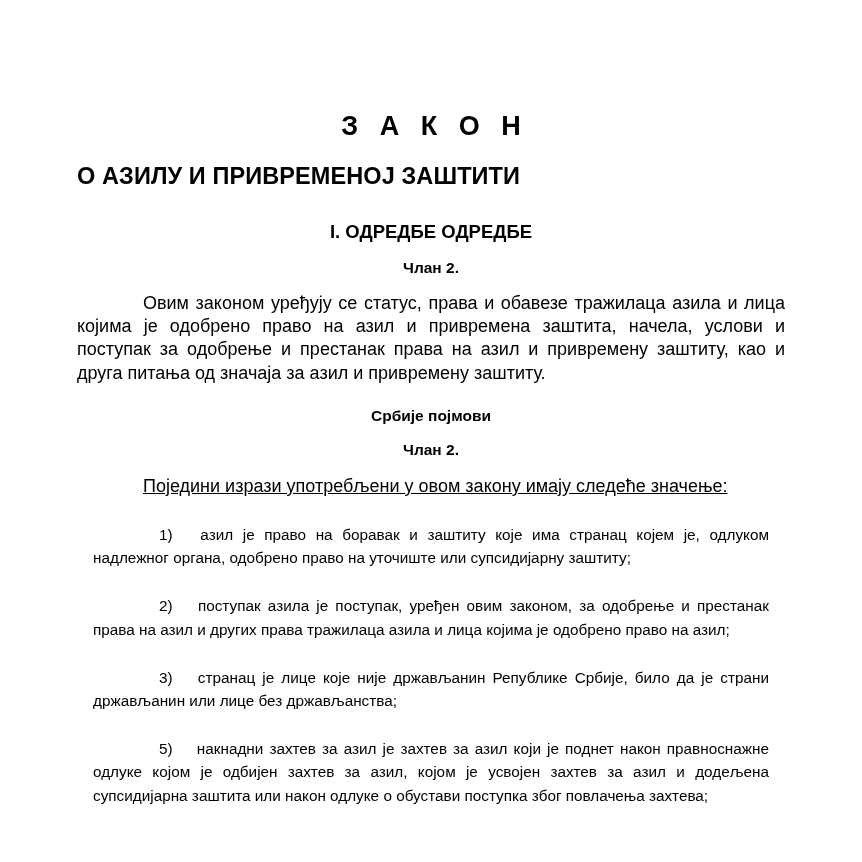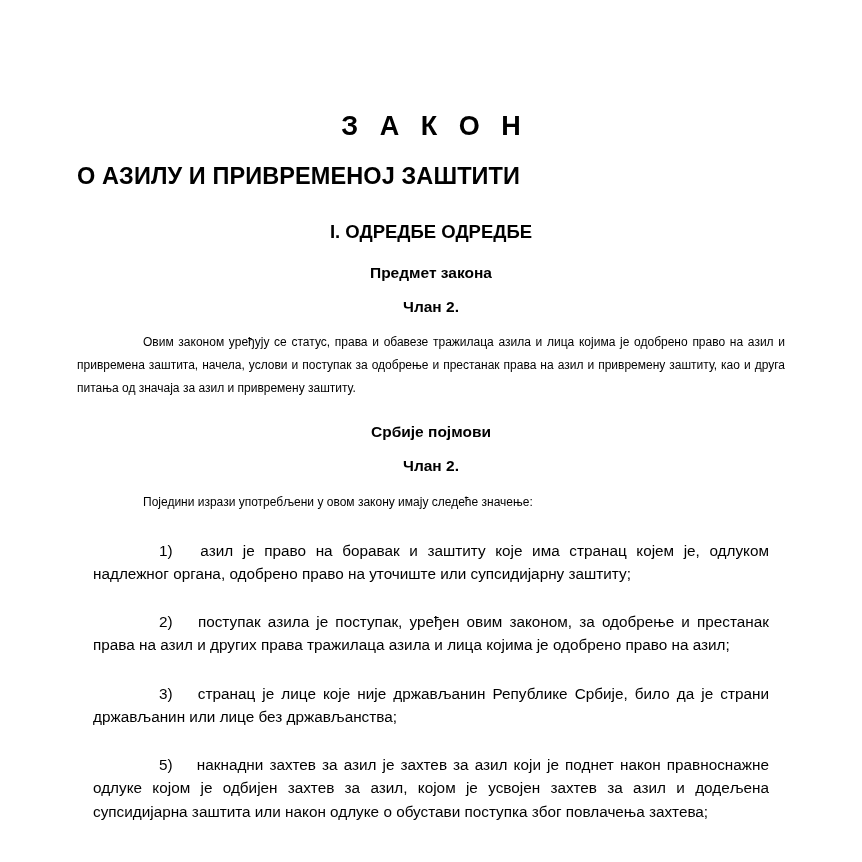--- a/index.html
+++ b/index.html
@@ -68,31 +68,32 @@
     font-size: 15.5px;
     font-weight: bold;
     text-align: center;
     line-height: 1.1;
     margin: 0;
     padding-top: 17px;
   }
 
   
   .body-para {
-    font-size: 12px;
+    font-size: 18px;
     line-height: 23.2px;
     text-align: justify;
     text-justify: inter-word;
     margin: 0;
     padding-top: 16px;
     text-indent: 66px;
     hyphens: none;
   }
   .body-para.lead {
     padding-top: 17px;
+    text-decoration: underline;
   }
   .body-para.plain {
     text-align: left;
   }
 
   
   .list-item {
     font-size: 15.3px;
     line-height: 23.2px;
     text-align: justify;
@@ -111,21 +112,20 @@
 
 <div class="page">
   <div class="content">
 
     <h1 class="doc-title">З А К О Н</h1>
 
     <h2 class="doc-subtitle">О АЗИЛУ И ПРИВРЕМЕНОЈ ЗАШТИТИ</h2>
 
     <h3 class="section-heading">I. ОДРЕДБЕ ОДРЕДБЕ</h3>
 
-    <h4 class="sub-heading">Предмет закона</h4>
 
     <h4 class="article-heading">Члан 2.</h4>
 
     <p class="body-para">Овим законом уређују се статус, права и обавезе тражилаца азила и лица којима је одобрено право на азил и привремена заштита, начела, услови и поступак за одобрење и престанак права на азил и привремену заштиту, као и друга питања од значаја за азил и привремену заштиту.</p>
 
     <h4 class="sub-heading">Србије појмови</h4>
 
     <h4 class="article-heading">Члан 2.</h4>
 
     <p class="body-para lead plain">Поједини изрази употребљени у овом закону имају следеће значење:</p>

